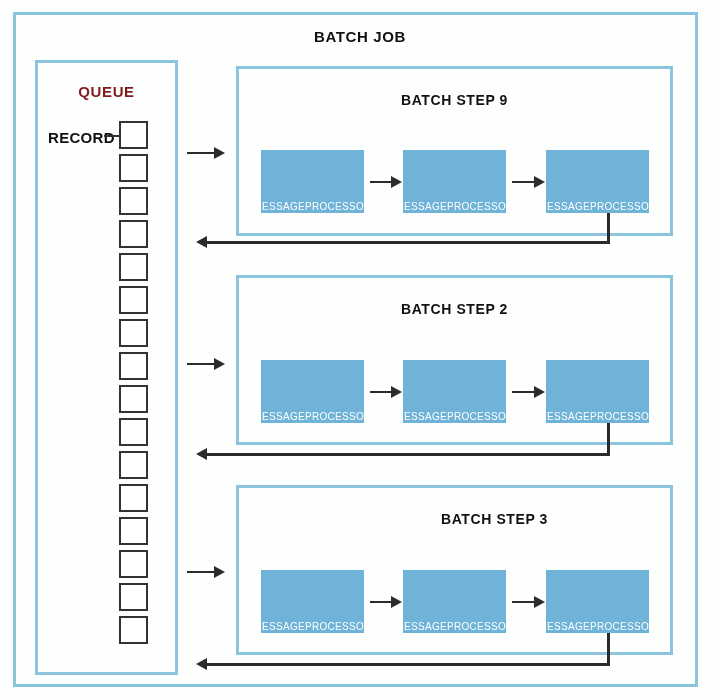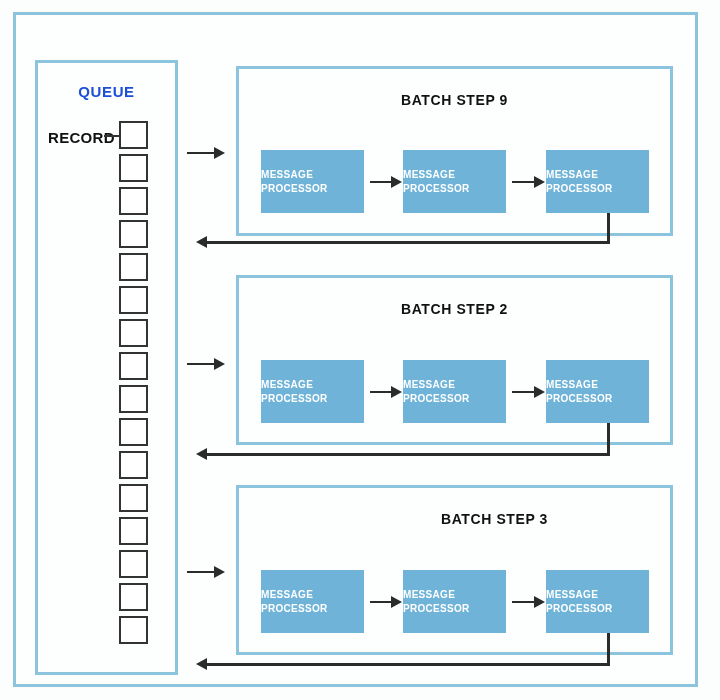--- a/index.html
+++ b/index.html
@@ -54,21 +54,21 @@
   }
   .queue-title {
     position: absolute;
     left: 35px;
     top: 83px;
     width: 143px;
     text-align: center;
     font-size: 15px;
     font-weight: bold;
     letter-spacing: 0.6px;
-    color: #1d4ed8;
+    color: #7f1d1d;
   }
 
   
   .record-stack {
     position: absolute;
     left: 119px;
     top: 121px;
   }
   .record {
     width: 29px;
@@ -115,25 +115,25 @@
     letter-spacing: 0.6px;
     color: #111111;
   }
   .mp {
     position: absolute;
     width: 103px;
     height: 63px;
     background: #6fb3d8;
     color: #ffffff;
     font-size: 10px;
-    font-weight: bold;
+    font-weight: normal;
     letter-spacing: 0.3px;
     display: flex;
-    flex-direction: column;
-    align-items: flex-start;
+    flex-direction: row;
+    align-items: flex-end;
     justify-content: center;
     line-height: 1.35;
     box-sizing: border-box;
   }
 
   
   .arrow-h {
     position: absolute;
     height: 2px;
     background: #2b2b2b;
@@ -164,20 +164,21 @@
     height: 3px;
     background: #2b2b2b;
   }
 </style>
 </head>
 <body>
 
 <div id="stage">
 
   <div class="outer-box"></div>
+  <div class="job-title">BATCH JOB</div>
 
   <div class="queue-box"></div>
   <div class="queue-title">QUEUE</div>
   <div class="record-label">RECORD</div>
   <div class="record-leader"></div>
   <div class="record-stack" id="record-stack">
       <div class="record"></div>
       <div class="record"></div>
       <div class="record"></div>
       <div class="record"></div>

